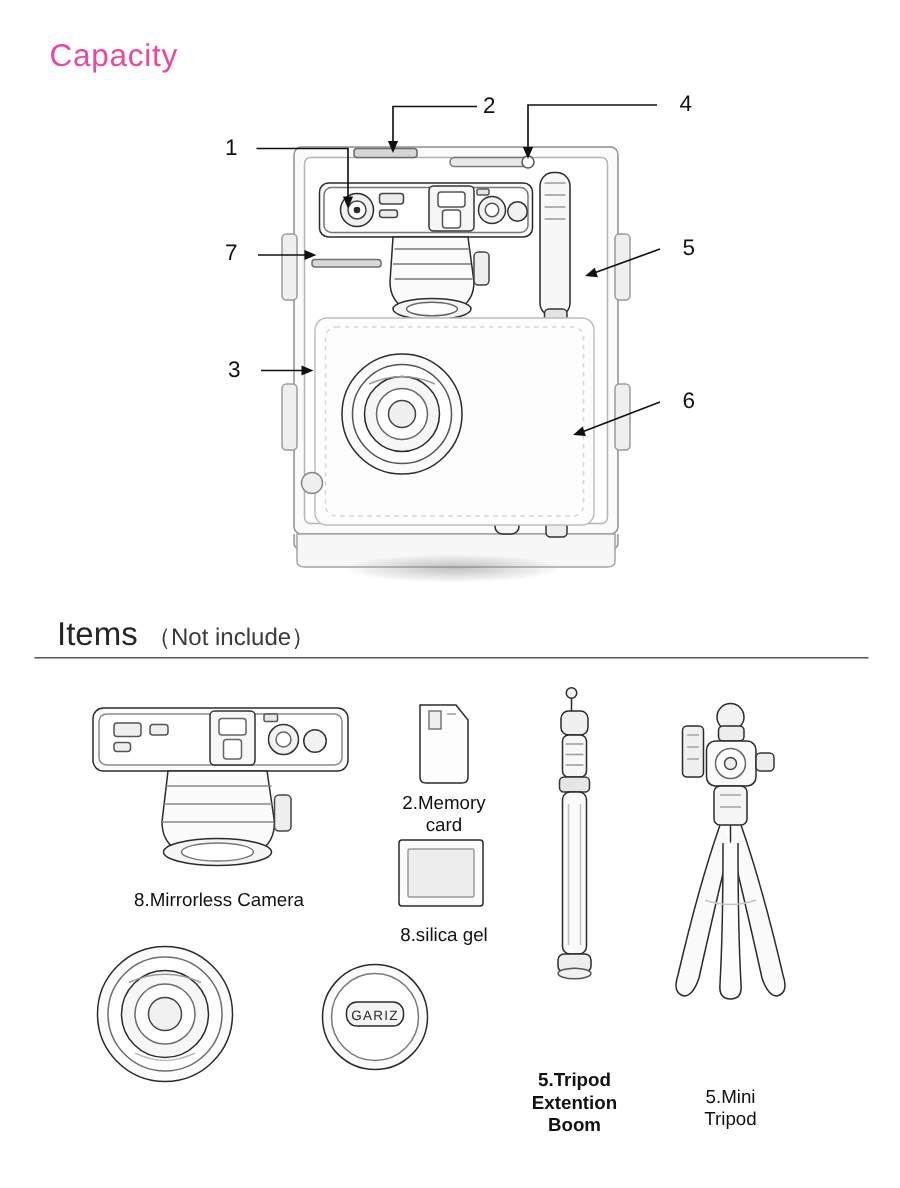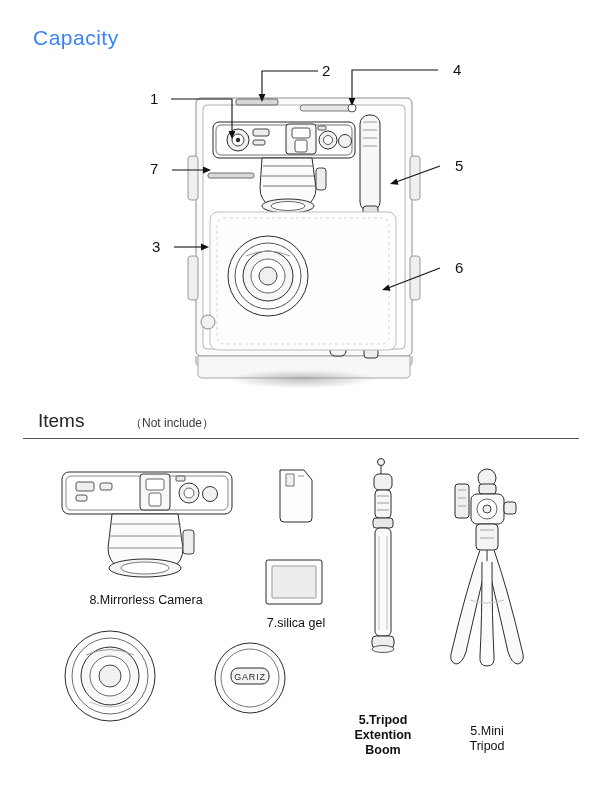--- a/index.html
+++ b/index.html
@@ -20,36 +20,35 @@
     inset: 0;
   }
 
   
   .heading-capacity {
     position: absolute;
     left: 33px;
     top: 26px;
     font-size: 21px;
     letter-spacing: 0.5px;
-    color: #3b82f6;
+    color: #ec4899;
   }
   .heading-items {
     position: absolute;
     left: 38px;
     top: 410px;
-    font-size: 19px;
+    font-size: 22px;
     color: #262626;
   }
   .heading-items-note {
     position: absolute;
     left: 98px;
     top: 415px;
-    font-size: 12px;
+    font-size: 16px;
     color: #3a3a3a;
-    margin-left: 32px;
   }
   .divider {
     position: absolute;
     left: 23px;
     top: 438px;
     width: 556px;
     height: 1px;
     background: #555;
   }
 
@@ -315,21 +314,23 @@
           <path d="M487 100 L487 196" stroke="#2b2b2b"></path>
           <path d="M480 100 Q466 140 452 200 Q448 212 456 214 Q462 214 466 202 Q478 148 487 112" fill="#fafafa" stroke="#2b2b2b"></path>
           <path d="M494 100 Q508 140 522 200 Q526 212 518 214 Q512 214 508 202 Q496 148 487 112" fill="#fafafa" stroke="#2b2b2b"></path>
           <path d="M482 112 Q482 170 480 206 Q479 216 487 216 Q495 216 494 206 Q492 170 492 112" fill="#fcfcfc" stroke="#2b2b2b"></path>
           <path d="M470 150 Q487 156 504 150" stroke="#c4c4c4"></path>
         </g>
       </g>
     </svg>
 
     <div class="item-label" style="left:46px; top:143px; width:200px;">8.Mirrorless  Camera</div>
-    <div class="item-label" style="left:246px; top:166px; width:100px;">7.silica gel</div>
+    <div class="item-label" style="left:248px; top:78px; width:96px; white-space:pre-line;">2.Memory
+card</div>
+    <div class="item-label" style="left:246px; top:166px; width:100px;">8.silica gel</div>
     <div class="item-label" style="left:333px; top:263px; width:100px; white-space:pre-line;font-weight:bold;">5.Tripod
 Extention
 Boom</div>
     <div class="item-label" style="left:437px; top:274px; width:100px; white-space:pre-line;">5.Mini
 Tripod</div>
   </div>
 
 </div>
 
 </body></html>

